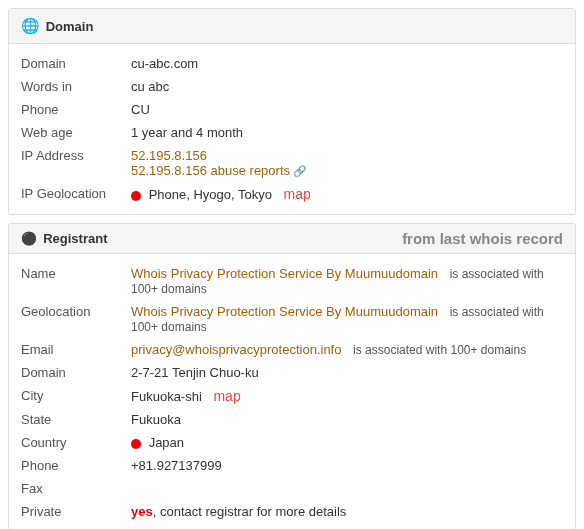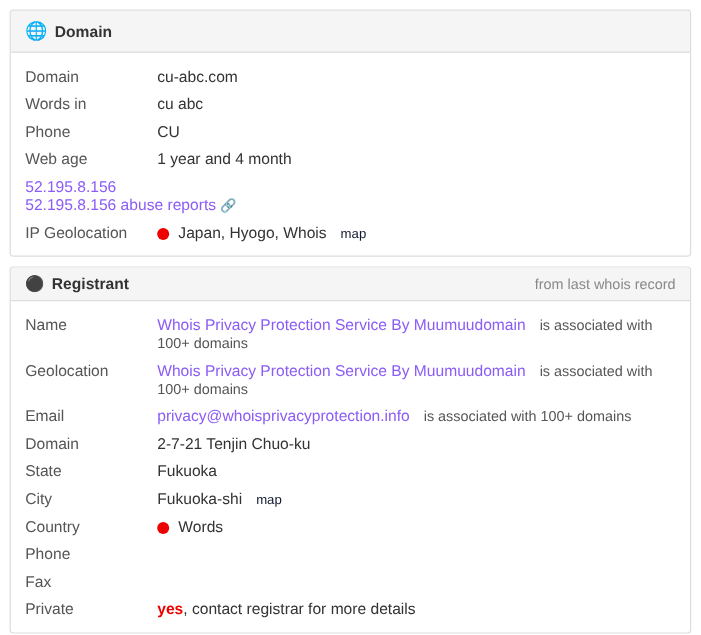--- a/index.html
+++ b/index.html
@@ -40,37 +40,37 @@
       min-width: 110px;
       color: #555;
       font-size: 13px;
     }
     .value {
       flex: 1;
       font-size: 13px;
       color: #333;
     }
     .link {
-      color: #8b5cf6;
+      color: #a16207;
       text-decoration: none;
       text-align: center;
     }
     .red-dot {
       display: inline-block;
       width: 10px;
       height: 10px;
       background: #e00;
       border-radius: 50%;
       margin-right: 4px;
       vertical-align: middle;
     }
     .map-link {
-      color: #0f172a;
+      color: #ef4444;
       margin-left: 8px;
-      font-size: 11px;
+      font-size: 14px;
       text-decoration: none;
     }
     .yes-text {
       color: #e00;
       font-weight: bold;
     }
     .globe-icon {
       font-size: 15px;
     }
     .registrant-header {
@@ -119,51 +119,52 @@
       <span class="value">CU</span>
     </div>
 
 
     <div class="row">
       <span class="label">Web age</span>
       <span class="value">1 year and 4 month</span>
     </div>
 
     <div class="row">
+      <span class="label">IP Address</span>
       <span class="value">
         <div>
           <a class="link" href="#">52.195.8.156</a>
         </div>
         <div>
           <a class="link" href="#">52.195.8.156 abuse reports
             <span style="font-size:11px;">🔗</span>
           </a>
         </div>
       </span>
     </div>
 
     <div class="row">
       <span class="label">IP Geolocation</span>
       <span class="value">
         <span class="red-dot"></span>
-        <span>Japan, Hyogo, Whois</span>
+        <span>Phone, Hyogo, Tokyo</span>
         <a class="map-link" href="#">map</a>
       </span>
     </div>
 
   </div>
 </div>
 
 <div class="section">
   <div class="registrant-header">
     <div class="registrant-title">
       <span>⚫</span>
       <span>Registrant</span>
     </div>
-    <span style="font-size:12px;color:#888;font-weight:normal;">from last whois record</span>
+    <span style="font-size:15px;color:#888;font-weight:bold;">from last whois record</span>
   </div>
   <div class="section-body">
 
     <div class="row">
       <span class="label">Name</span>
       <span class="value">
         <a class="link" href="#">Whois Privacy Protection Service By Muumuudomain</a>
         <span class="associated"> is associated with 100+ domains</span>
       </span>
     </div>
@@ -183,42 +184,43 @@
         <span class="associated"> is associated with 100+ domains</span>
       </span>
     </div>
 
     <div class="row">
       <span class="label">Domain</span>
       <span class="value">2-7-21 Tenjin Chuo-ku</span>
     </div>
 
     <div class="row">
+      <span class="label">City</span>
+      <span class="value">
+        <span>Fukuoka-shi</span>
+        <a class="map-link" href="#">map</a>
+      </span>
+    </div>
+
+    <div class="row">
       <span class="label">State</span>
       <span class="value">Fukuoka</span>
     </div>
 
     <div class="row">
-      <span class="label">City</span>
-      <span class="value">
-        <span>Fukuoka-shi</span>
-        <a class="map-link" href="#">map</a>
-      </span>
-    </div>
-
-    <div class="row">
       <span class="label">Country</span>
       <span class="value">
         <span class="red-dot"></span>
-        <span>Words</span>
+        <span>Japan</span>
       </span>
     </div>
 
     <div class="row">
       <span class="label">Phone</span>
+      <span class="value">+81.927137999</span>
     </div>
 
     <div class="row">
       <span class="label">Fax</span>
     </div>
 
     <div class="row">
       <span class="label">Private</span>
       <span class="value">
         <span class="yes-text">yes</span><span>, contact registrar for more details</span>

